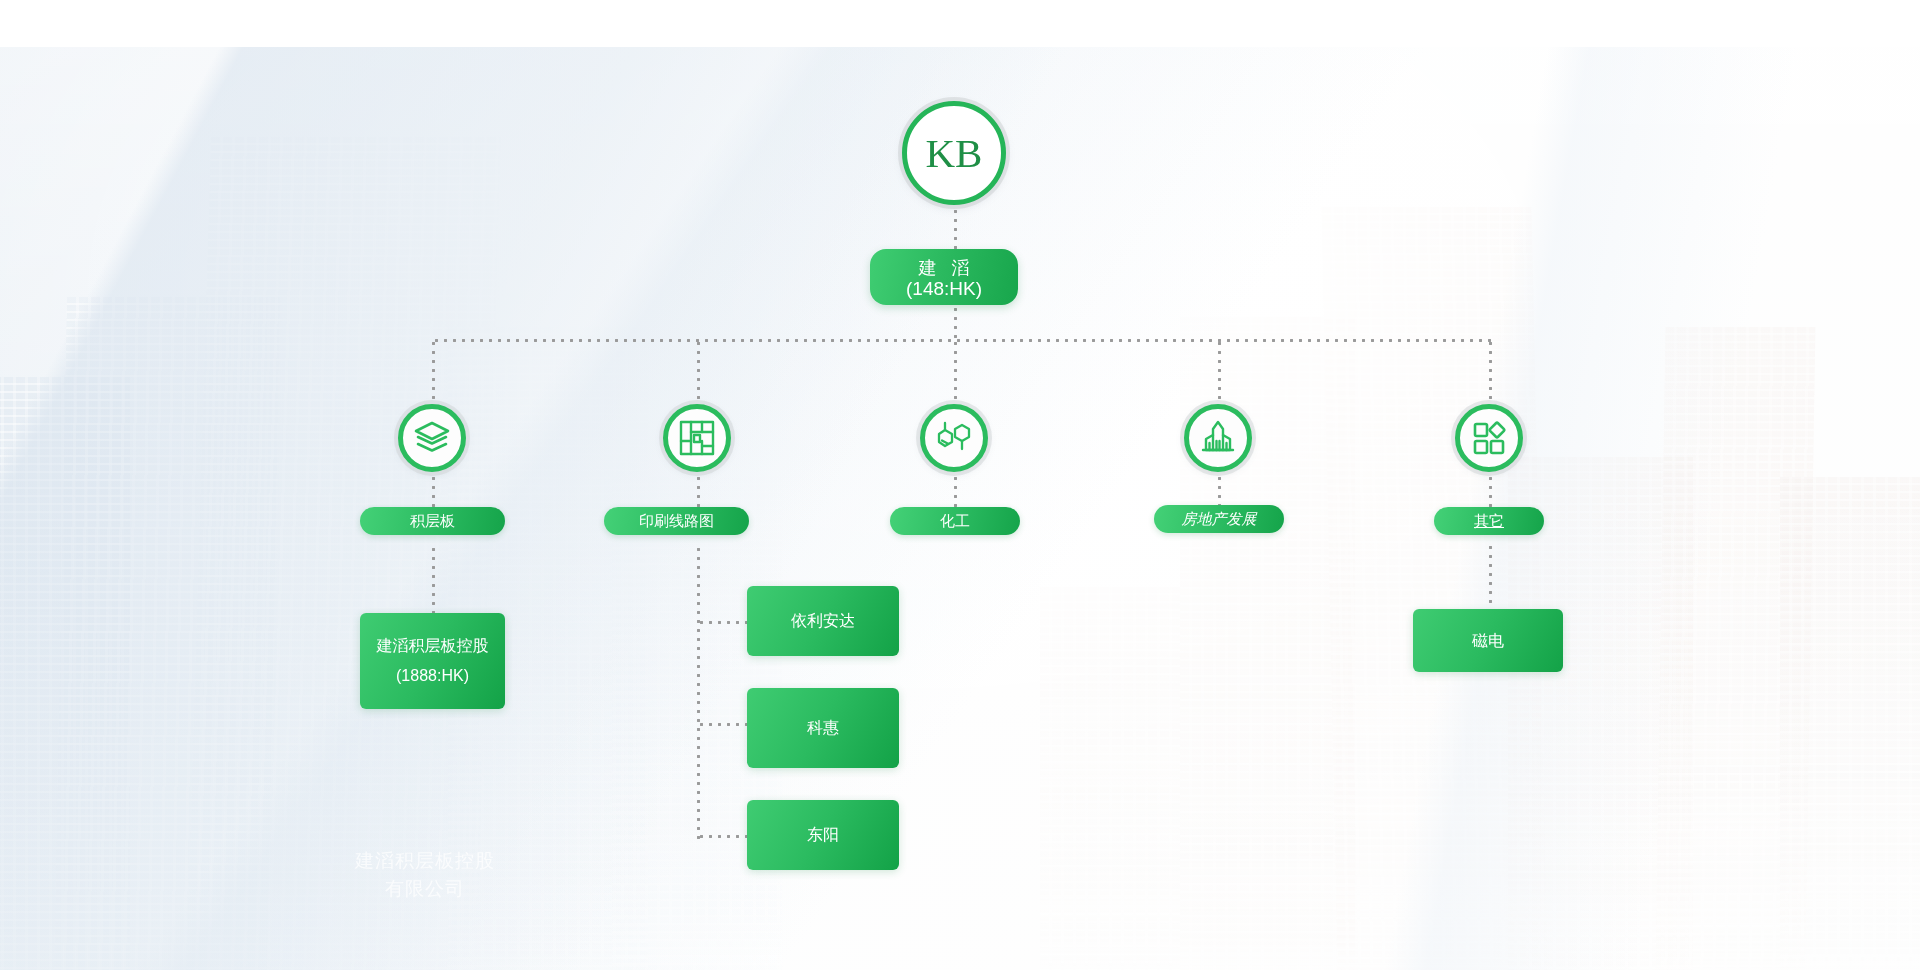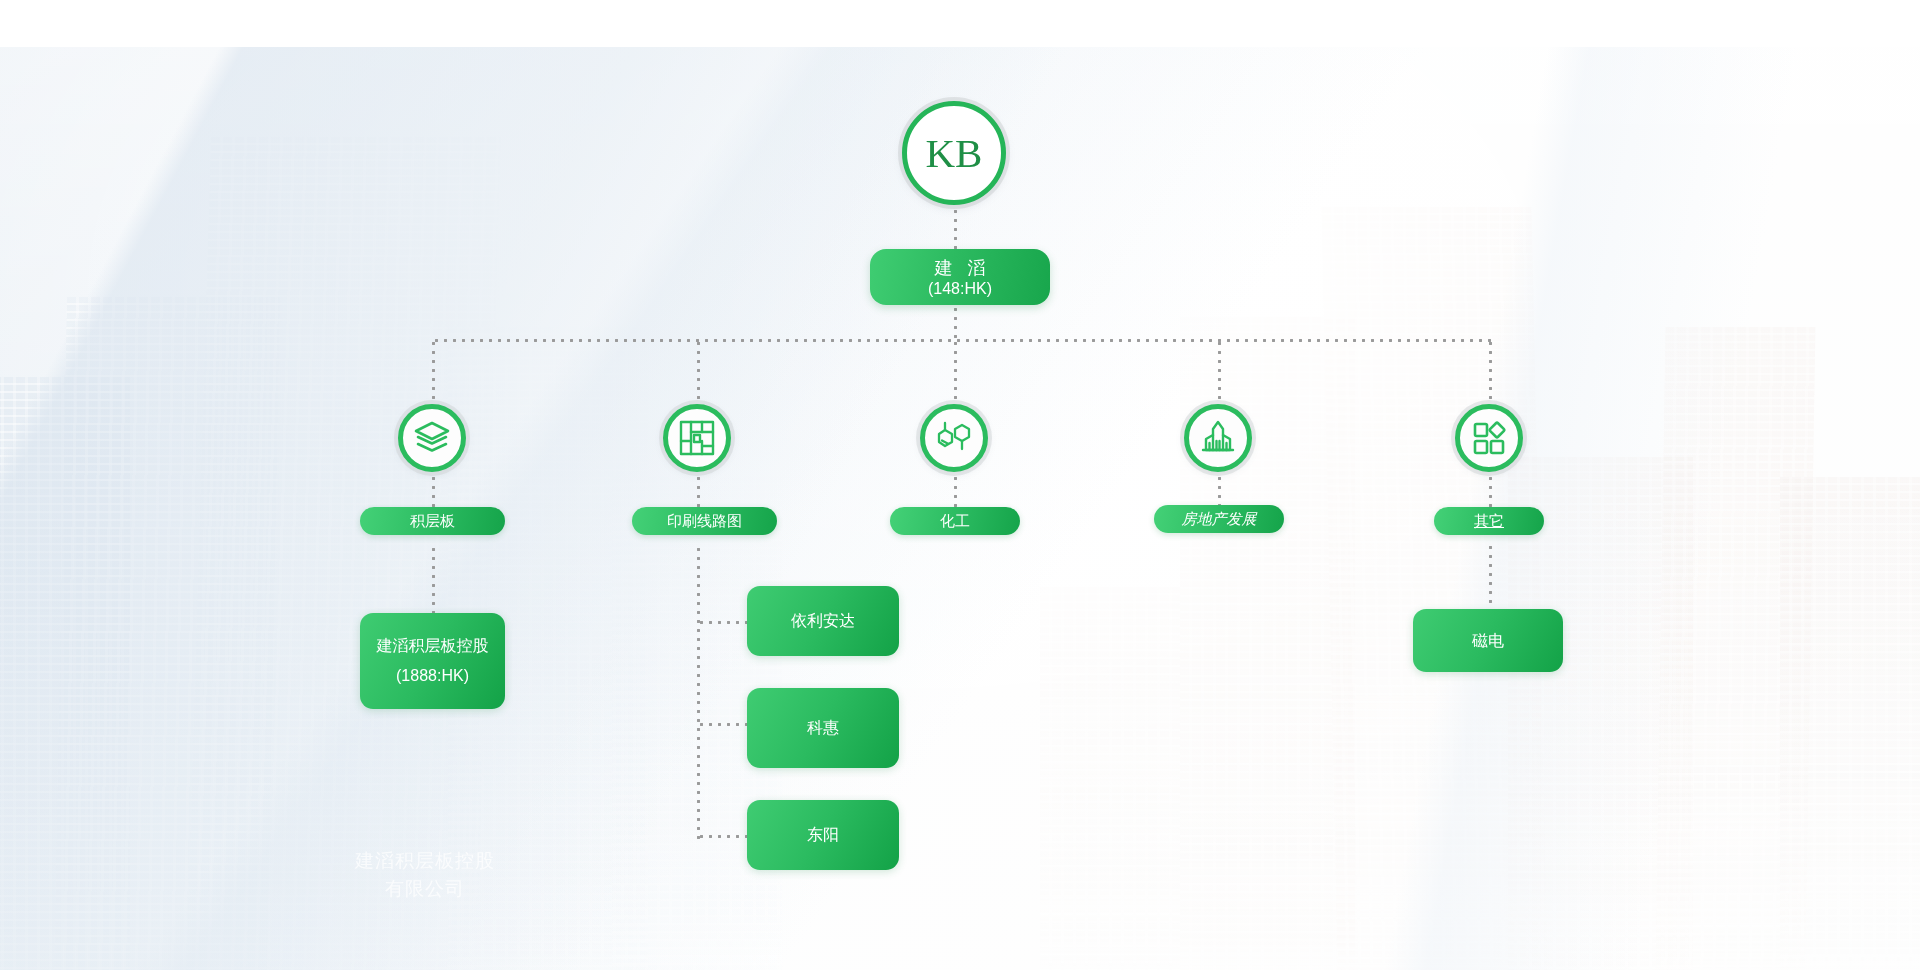--- a/index.html
+++ b/index.html
@@ -154,30 +154,30 @@
     font-family: "Liberation Serif", "DejaVu Serif", serif;
     font-size: 41px;
     color: #1f8f46;
     letter-spacing: 0px;
     line-height: 1;
   }
 
   
   .root-node {
     position: absolute;
-    width: 180px; height: 56px;
+    width: 148px; height: 56px;
     border-radius: 16px;
     background: linear-gradient(100deg, #3fcd72 0%, #2cba60 46%, #18a64c 100%);
     color: #fff;
     display: flex; flex-direction: column;
     align-items: center; justify-content: center;
     box-shadow: 0 3px 9px rgba(30,140,70,0.22);
   }
   .root-name { font-size: 18px; letter-spacing: 5px; text-indent: 5px; line-height: 22px; }
-  .root-code { font-size: 16px; line-height: 19px; }
+  .root-code { font-size: 19px; line-height: 19px; }
 
   
   .div-circle {
     position: absolute;
     width: 68px; height: 68px;
     border-radius: 50%;
     background: #fdfdfd;
     border: 5px solid #2bbc5e;
     box-shadow: 0 0 0 4px rgba(208,212,214,0.5), 0 2px 8px rgba(120,135,150,0.16);
     display: flex; align-items: center; justify-content: center;
@@ -194,21 +194,21 @@
     font-size: 15px;
     display: flex; align-items: center; justify-content: center;
     padding: 4px 14px;
     white-space: nowrap;
     box-shadow: 0 2px 6px rgba(30,140,70,0.20);
   }
 
   
   .leaf-box {
     position: absolute;
-    border-radius: 13px;
+    border-radius: 6px;
     background: linear-gradient(118deg, #3fcc72 0%, #2bbb60 48%, #13a247 100%);
     color: #fff;
     display: flex; flex-direction: column;
     align-items: center; justify-content: center;
     box-shadow: 0 2px 8px rgba(30,140,70,0.20);
   }
   .leaf-line1 { font-size: 16px; line-height: 30px; }
   .leaf-line2 { font-size: 16px; line-height: 30px; }
   .leaf-single { font-size: 16px; line-height: 22px; }
 </style>
@@ -325,21 +325,21 @@
           <path d="M13 3 L13 35"></path>
           <path d="M24 3 L24 13 L35 13"></path>
           <path d="M13 13 L24 13"></path>
           <path d="M3 22 L13 22"></path>
           <path d="M24 22 L24 35"></path>
           <path d="M24 27 L35 27"></path>
           <rect x="16" y="16" width="6" height="7"></rect>
         </svg>
       </span>
     </div>
-    <div class="div-pill" style="left:632px; top:460px; width:145px;">
+    <div class="div-pill" style="left:604px; top:460px; width:145px;">
       <span>印刷线路图</span>
     </div>
     <div class="leaf-box" style="left:747px; top:539px; width:152px; height:70px;">
       <span class="leaf-single">依利安达</span>
     </div>
     <div class="leaf-box" style="left:747px; top:641px; width:152px; height:80px;">
       <span class="leaf-single">科惠</span>
     </div>
     <div class="leaf-box" style="left:747px; top:753px; width:152px; height:70px;">
       <span class="leaf-single">东阳</span>

